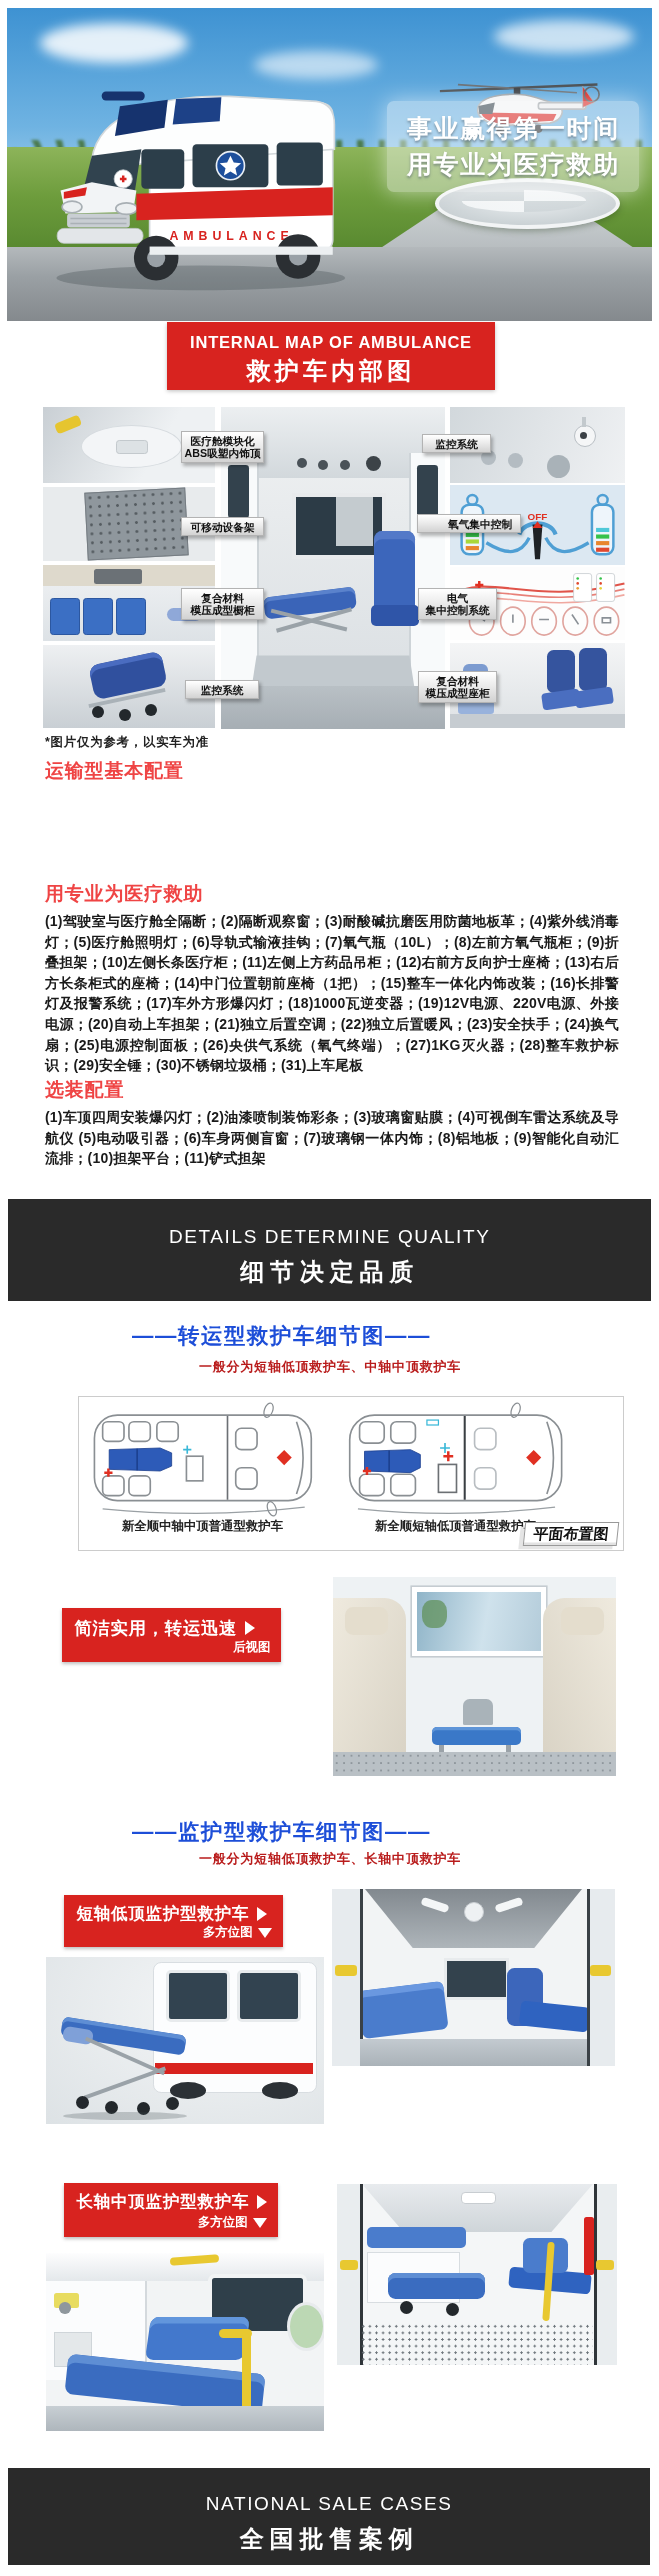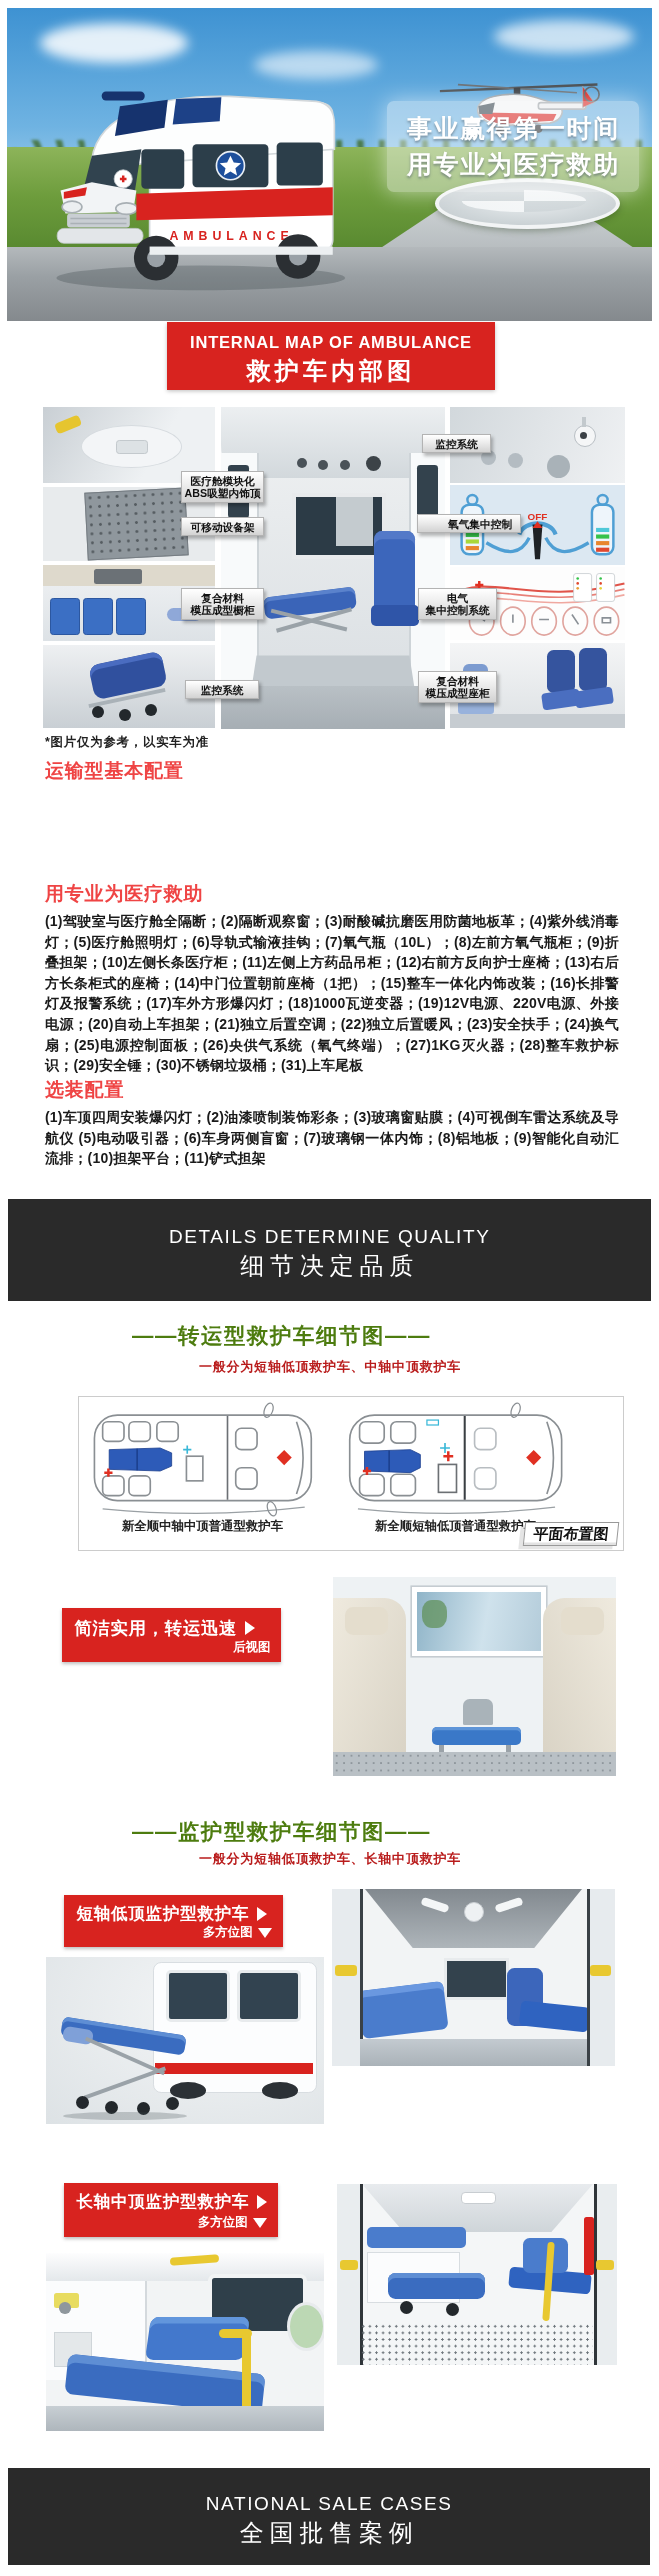--- a/index.html
+++ b/index.html
@@ -30,41 +30,41 @@
                 letter-spacing:1.6px;line-height:36px;text-shadow:0 1.6px 2.5px rgba(80,95,105,.6);}
   #slogan .line:first-child{margin-top:9px;}
 
   
   .red-banner{background:#d8231f;color:#fff;text-align:center;}
   #banner-internal{left:167px;top:322px;width:328px;height:68px;box-shadow:0 1.6px 4.1px rgba(0,0,0,.25);}
   #banner-internal .en{font-size:16.5px;font-weight:bold;letter-spacing:0.8px;margin-top:10.7px;}
   #banner-internal .cn{font-size:24px;font-weight:bold;letter-spacing:4.1px;margin-top:3.3px;}
   .dark-banner{background:#2a2a2a;color:#fff;text-align:center;position:absolute;}
   .dark-banner .en{font-size:19px;letter-spacing:1.6px;font-weight:normal;}
-  .dark-banner .cn{font-size:24px;font-weight:normal;letter-spacing:5.8px;margin-top:2px;}
+  .dark-banner .cn{font-size:24px;font-weight:bold;letter-spacing:5.8px;margin-top:8px;}
   #banner-details{left:8.2px;top:1199px;width:643px;height:102px;}
   #banner-details .en{margin-top:27px;}
   #banner-sales{left:8.2px;top:2468px;width:642px;height:97px;}
   #banner-sales .en{margin-top:25px;}
 
   
   .photo{position:absolute;background:#dfe3e6;overflow:hidden;}
   .chip{position:absolute;background:linear-gradient(180deg,#ffffff 0%,#ececec 45%,#d2d2d2 100%);
         border:0.8px solid #b3b3b3;box-shadow:1.6px 2.5px 3.3px rgba(0,0,0,.28);color:#111;font-weight:bold;
         font-size:10.7px;line-height:12.4px;text-align:center;padding:2.5px 1.6px;z-index:5;}
   .dot{position:absolute;border-radius:50%;}
 
   
   .cfg-h{position:absolute;left:45px;font-size:19px;font-weight:bold;color:#ef4444;letter-spacing:0.8px;}
   .cfg-p{position:absolute;left:45px;width:574px;font-size:14px;line-height:20.6px;color:#1a1a1a;
          font-weight:600;text-align:justify;letter-spacing:0.2px;}
   #map-note{position:absolute;left:45px;top:734px;font-size:12.4px;font-weight:bold;color:#222;letter-spacing:0.8px;}
 
   
-  .sec-title{position:absolute;left:0;width:563px;text-align:center;font-size:21.4px;font-weight:bold;color:#4d7c0f;letter-spacing:1.6px;}
+  .sec-title{position:absolute;left:0;width:563px;text-align:center;font-size:21.4px;font-weight:bold;color:#1d4ed8;letter-spacing:1.6px;}
   .sec-sub{position:absolute;left:0;width:660px;text-align:center;font-size:13px;font-weight:bold;color:#b91c1c;letter-spacing:0.8px;}
 
   
   #planbox{left:78px;top:1396px;width:544px;height:153px;border:0.8px solid #ccc;background:#fff;}
   .plan-label{position:absolute;top:121px;font-size:12.4px;font-weight:bold;color:#222;text-align:center;}
   #plan-badge{position:absolute;left:445px;top:125px;width:92px;height:22px;background:#fff;
               border:0.8px solid #999;box-shadow:-4.1px 3.3px 0 rgba(0,0,0,.10),inset 0 -2.5px 0 #e2e2e2;
               transform:skewX(-6deg);font-size:15px;font-weight:bold;color:#111;text-align:center;line-height:22px;}
 
   
@@ -254,21 +254,21 @@
   <div class="photo" style="left:450px;top:643px;width:175px;height:85px;background:linear-gradient(#f4f5f6,#dde1e4);">
     <div class="slab" style="left:97px;top:6.6px;width:28px;height:43px;background:#35549e;border-radius:6.6px;"></div>
     <div class="slab" style="left:129px;top:5px;width:28px;height:43px;background:#35549e;border-radius:6.6px;"></div>
     <div class="slab" style="left:92px;top:48px;width:38px;height:16.5px;background:#4a6ec0;border-radius:4.1px;transform:rotate(-8deg);"></div>
     <div class="slab" style="left:125px;top:46px;width:38px;height:16.5px;background:#4a6ec0;border-radius:4.1px;transform:rotate(-8deg);"></div>
     <div class="slab" style="left:13px;top:21.4px;width:25px;height:38px;background:#7c9bd0;border-radius:5.8px;"></div>
     <div class="slab" style="left:8.2px;top:58px;width:36px;height:13px;background:#98b2dc;border-radius:3.3px;"></div>
     <div class="slab" style="left:0;top:71px;width:175px;height:14px;background:#c6ccd1;"></div>
   </div>
 
-  <div class="chip" style="left:181px;top:431px;width:78px;margin-top:40px;">
+  <div class="chip" style="left:181px;top:431px;width:78px;">
     <div>医疗舱模块化</div>
     <div>ABS吸塑内饰顶</div>
   </div>
   <div class="chip" style="left:181px;top:517px;width:78px;">
     <div>可移动设备架</div>
   </div>
   <div class="chip" style="left:181px;top:588px;width:78px;">
     <div>复合材料</div>
     <div>模压成型橱柜</div>
   </div>

